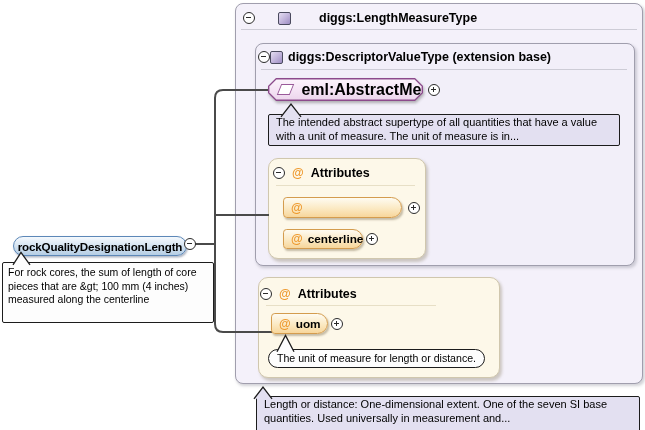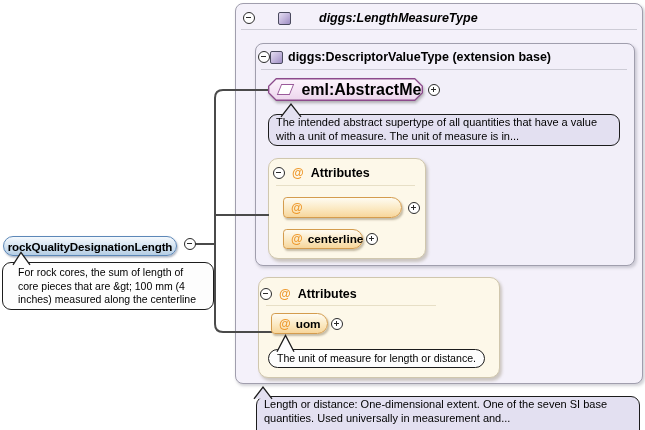--- a/index.html
+++ b/index.html
@@ -50,21 +50,21 @@
   .at{color:#ee9a2f;font-weight:bold;font-size:12px;}
 
   
   .root-pill{position:absolute;z-index:3;display:flex;align-items:center;justify-content:center;box-sizing:border-box;
         border:1.4px solid #5d88b8;border-radius:11px;
         background:linear-gradient(#f5f9fd,#d8e6f3 45%,#b5cde4);
         box-shadow:1px 1.5px 2px rgba(95,110,135,.5);
         font-weight:bold;font-size:11.6px;letter-spacing:-0.15px;white-space:nowrap;}
 
   
-  .balloon{position:absolute;z-index:3;border:1.3px solid #1c1c1c;border-radius:9px;box-sizing:border-box;
+  .balloon{position:absolute;z-index:3;border:1.3px solid #1c1c1c;border-radius:2px;box-sizing:border-box;
            font-size:11px;line-height:13.5px;padding:1px 7px;}
   .balloon.lav{background:#e3e0f1;}
   .balloon.white{background:#fdfdfd;}
   .balloon.oneline{white-space:nowrap;border-radius:10px;line-height:15px;text-align:right;}
 
   svg.layer{position:absolute;left:0;top:0;pointer-events:none;}
   #connector-layer{z-index:2;}
   #tail-layer{z-index:4;}
 </style>
 </head>
@@ -79,21 +79,21 @@
   <div class="attr-box" style="left:268px;top:158px;width:156px;height:99px;"></div>
 
   <div class="attr-box" style="left:258px;top:277px;width:240px;height:99px;"></div>
 
   <svg id="connector-layer" class="layer" width="645" height="430">
     <path d="M 195 244 L 215 244" fill="none" stroke="#4a4a4a" stroke-width="2"></path>
     <path d="M 269 90 L 223 90 Q 215 90 215 98 L 215 324 Q 215 332 223 332 L 272 332" fill="none" stroke="#4a4a4a" stroke-width="2"></path>
     <path d="M 215 215 L 269 215" fill="none" stroke="#4a4a4a" stroke-width="2"></path>
   </svg>
 
-  <div class="hdr" style="left:243px;top:11px;gap:23px;font-style:italic;">
+  <div class="hdr" style="left:243px;top:11px;gap:23px;">
     <span class="circ"></span>
     <span class="sq-icon"></span>
     <span style="margin-left:5px;">diggs:LengthMeasureType</span>
   </div>
   <div class="sep gray" style="left:241px;top:29px;width:396px;"></div>
 
   <div class="hdr" style="left:258px;top:50px;">
     <span class="circ"></span>
     <span class="sq-icon"></span>
     <span style="margin-left:5px;">diggs:DescriptorValueType (extension base)</span>
@@ -137,24 +137,24 @@
   <div class="sep tan" style="left:266px;top:305px;width:170px;"></div>
 
   <div class="attr-pill" style="left:271px;top:313px;width:57px;height:21px;">
     <span class="at">@</span>
     <span>uom</span>
   </div>
   <span class="circ plus abs" style="left:331px;top:318px;"></span>
 
   <div class="balloon white oneline" style="left:268px;top:349px;height:19px;font-size:10.6px;padding:1px 8px;">The unit of measure for length or distance.</div>
 
-  <div class="root-pill" style="left:3px;top:236px;width:174px;height:20px;">rockQualityDesignationLength</div>
+  <div class="root-pill" style="left:13px;top:236px;width:174px;height:20px;">rockQualityDesignationLength</div>
   <span class="circ abs" style="left:184px;top:238px;"></span>
 
-  <div class="balloon white" style="left:2px;top:262px;width:212px;height:48px;font-size:10.5px;line-height:13.6px;padding:3px 15px;">For rock cores, the sum of length of core pieces that are &amp;gt; 100 mm (4 inches) measured along the centerline</div>
+  <div class="balloon white" style="left:2px;top:262px;width:212px;height:61px;font-size:10.5px;line-height:13.6px;padding:3px 5px;">For rock cores, the sum of length of core pieces that are &amp;gt; 100 mm (4 inches) measured along the centerline</div>
 
   <div class="balloon lav" style="left:256px;top:396px;width:384px;height:43px;">Length or distance: One-dimensional extent. One of the seven SI base quantities. Used universally in measurement and...</div>
 
   <svg id="tail-layer" class="layer" width="645" height="430">
     <path d="M 281 116.8 L 291 104 L 301 116.8" fill="#e3e0f1" stroke="#1c1c1c" stroke-width="1.3"></path>
     <path d="M 13 264.8 L 21 252.5 L 30 264.8" fill="#fdfdfd" stroke="#1c1c1c" stroke-width="1.3"></path>
     <path d="M 277 351.8 L 285.5 335.5 L 294 351.8" fill="#fdfdfd" stroke="#1c1c1c" stroke-width="1.3"></path>
     <path d="M 254 398.8 L 263 387 L 272 398.8" fill="#e3e0f1" stroke="#1c1c1c" stroke-width="1.3"></path>
   </svg>
 

